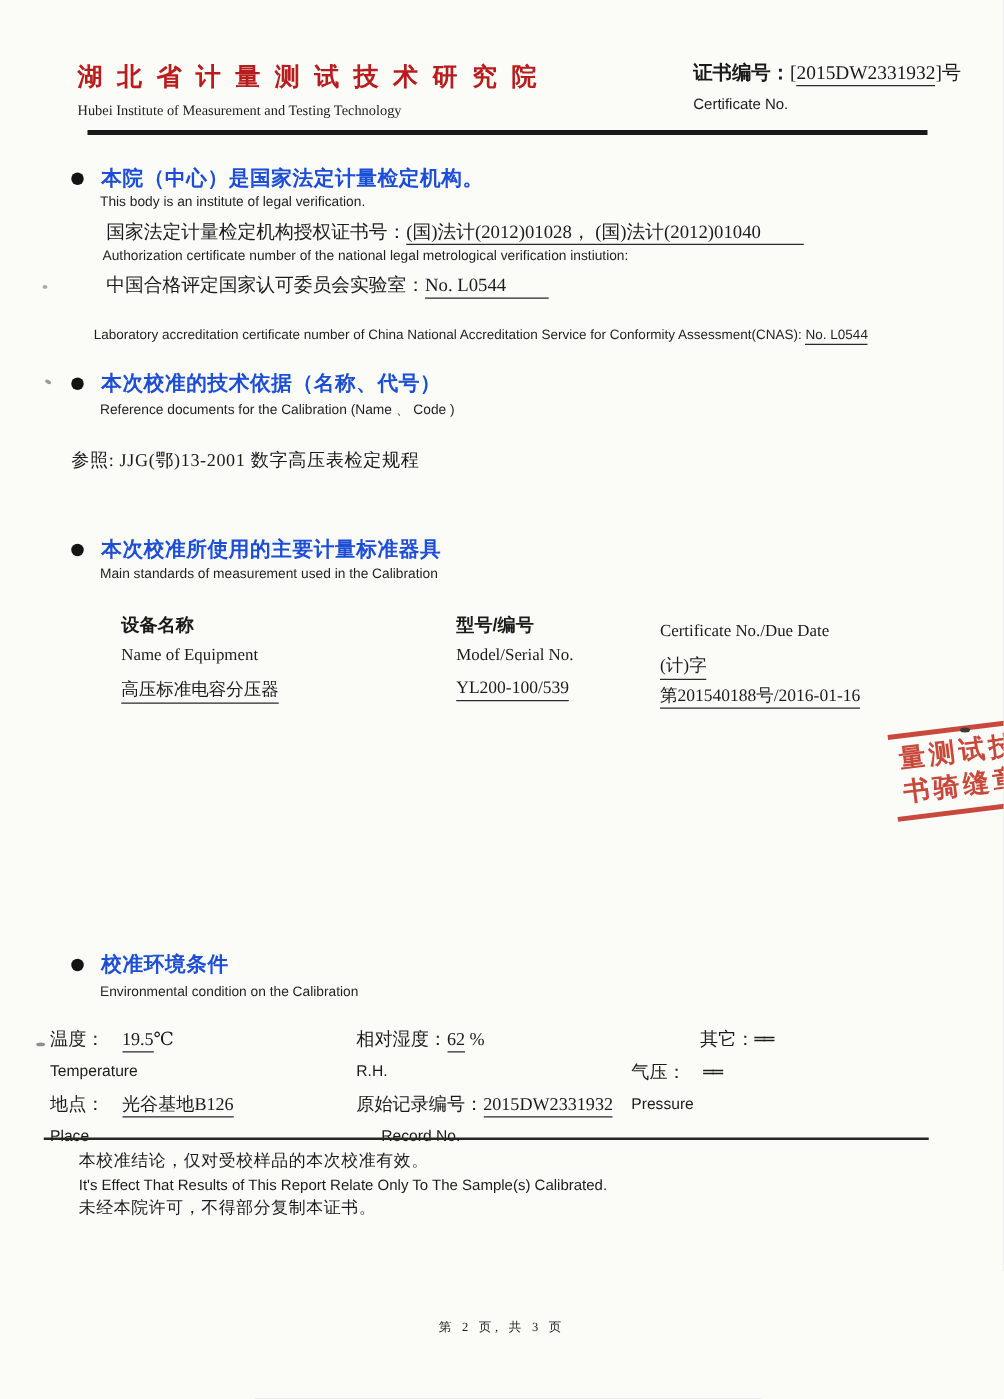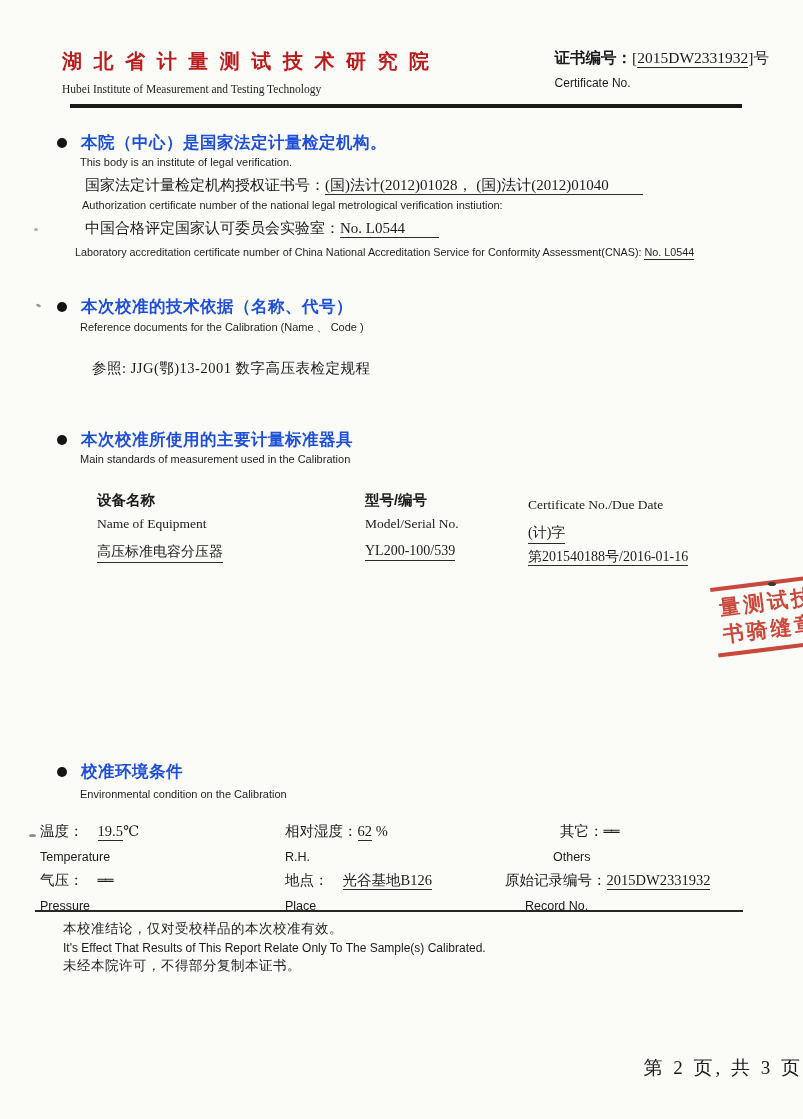--- a/index.html
+++ b/index.html
@@ -23,24 +23,24 @@
   .sec { position:absolute; left:57px; right:26px; }
   .sec1 { top:132px; } .sec2 { top:296px; } .sec3 { top:429px; } .sec4 { top:761px; left:40px; }
   .bullet { display:inline-block; width:10px; height:10px; border-radius:50%; background:#141414; margin-right:14px; }
   .sec-title { font-family:"Liberation Sans","DejaVu Sans",sans-serif; font-weight:bold; font-size:16.5px; letter-spacing:0.5px; color:#1d4ed8; }
   .en { font-family:"Liberation Sans","DejaVu Sans",sans-serif; font-size:11px; color:#1f1f1f; }
   .u { border-bottom:1.2px solid #2a2a2a; padding-bottom:1px; }
   .cn-line { font-size:15px; }
   .ind-a { margin-left:23px; margin-top:2px; }
   .ind-b { margin-left:28px; margin-top:8px; }
   .ind-c { margin-left:25px; margin-top:4px; }
-  .ind-d { margin-left:18px; margin-top:8px; font-size:10.8px; }
+  .ind-d { margin-left:18px; margin-top:24px; font-size:10.8px; }
   .pad-r { padding-right:34px; }
 
-  .ref-line { margin-left:35px; margin-top:24px; font-size:14.5px; letter-spacing:0.5px; }
+  .ref-line { margin-top:24px; font-size:14.5px; letter-spacing:0.5px; }
 
   
   .std-grid { display:grid; grid-template-columns:268px 163px 1fr; margin-left:40px; margin-top:26px; }
   .th-cn { font-family:"Liberation Sans","DejaVu Sans",sans-serif; font-weight:bold; font-size:14.5px; }
   .th-en { font-size:13.5px; margin-top:6px; }
   .td { margin-top:11px; font-size:14px; }
   .td .u { display:inline-block; }
   .td2 { margin-top:4px; font-size:14px; }
 
   
@@ -65,21 +65,21 @@
   .gap14 { display:inline-block; width:14px; }
   .dmark { font-family:"DejaVu Sans",sans-serif; font-size:14px; letter-spacing:-1px; color:#1b1b1b; }
 
   .rule-env { position:absolute; top:910px; left:35px; width:708px; height:2px; background:#262626; }
 
   .notes { position:absolute; top:920px; left:63px; }
   .notes-cn { font-size:13.5px; letter-spacing:0.5px; }
   .notes-en { font-family:"Liberation Sans","DejaVu Sans",sans-serif; font-size:12px; margin-top:3px; }
   .notes-cn2 { margin-top:2px; }
 
-  .page-footer { position:absolute; top:1055px; left:0; width:100%; text-align:right; font-size:19px; letter-spacing:3px; }
+  .page-footer { position:absolute; top:1055px; left:0; width:100%; text-align:center; font-size:10px; letter-spacing:3px; }
 
   
   .speck { position:absolute; border-radius:50%; }
   .speck-1 { left:36px; top:304px; width:5px; height:3px; background:#9a9a9a; transform:rotate(25deg); }
   .speck-2 { left:29px; top:834px; width:7px; height:3px; background:#8f8f8f; }
   .speck-3 { left:768px; top:582px; width:8px; height:4px; background:#3a3a3a; }
   .speck-4 { left:34px; top:228px; width:4px; height:3px; background:#aaa; }
 </style>
 </head>
 <body>
@@ -166,21 +166,20 @@
       </div>
       <div class="env-cn">
         <span>相对湿度：</span><span class="u">62</span> <span>%</span>
       </div>
       <div class="env-cn pl55">
         <span>其它：</span><span class="dmark">══</span>
       </div>
 
       <div class="env-en mt9">Temperature</div>
       <div class="env-en mt9">R.H.</div>
-      <div class="env-en mt9 pl48">Others</div>
 
       <div class="env-cn mt6">
         <span>气压：</span><span class="gap14"></span><span class="dmark">══</span>
       </div>
       <div class="env-cn mt6">
         <span>地点：</span><span class="gap14"></span><span class="u">光谷基地B126</span>
       </div>
       <div class="env-cn mt6">
         <span>原始记录编号：</span><span class="u">2015DW2331932</span>
       </div>

